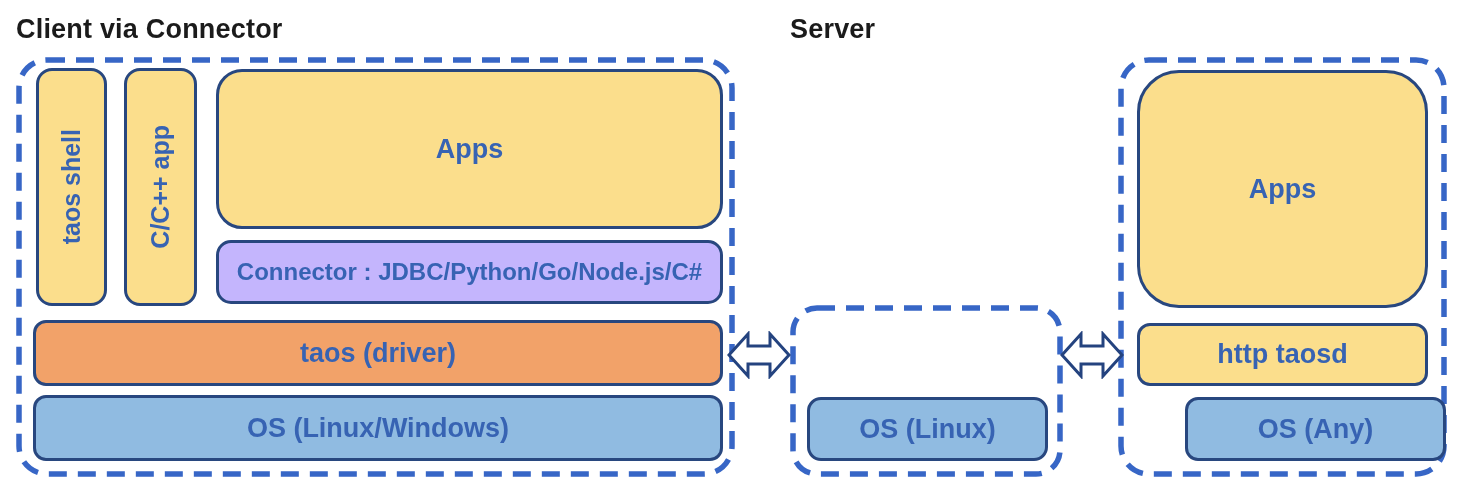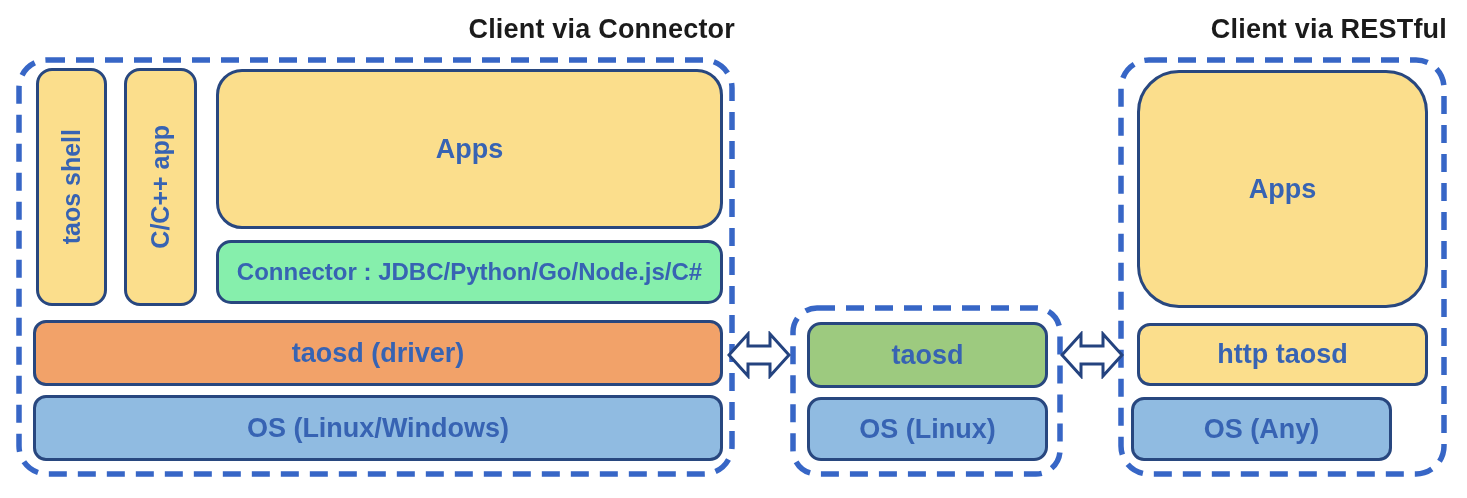--- a/index.html
+++ b/index.html
@@ -7,21 +7,21 @@
     position: relative;
     width: 1467px;
     height: 498px;
     background: #ffffff;
     font-family: "Liberation Sans", sans-serif;
     overflow: hidden;
   }
   .title {
     position: absolute;
     top: 14px;
-    text-align: right;
+    text-align: left;
     font-size: 27px;
     font-weight: bold;
     color: #1b1b1b;
     letter-spacing: 0.2px;
   }
   .title.left   { left: 16px;   width: 719px; }
   .title.middle { left: 790px;  width: 273px; }
   .title.right  { left: 1118px; width: 329px; }
 
   .outline { position: absolute; }
@@ -38,56 +38,56 @@
     justify-content: center;
     text-align: center;
     font-weight: bold;
     color: #3763b3;
     font-size: 27px;
   }
   .yellow { background: #fbde8c; }
   .orange { background: #f2a269; }
   .blue   { background: #90bbe1; }
   .green  { background: #9dca7f; }
-  .gray   { background: #86efac; }
+  .gray   { background: #c4b5fd; }
 
   
   .taos-shell { left: 36px;  top: 68px;  width: 71px;  height: 238px; border-radius: 16px; font-size: 25px; }
   .cpp-app    { left: 124px; top: 68px;  width: 73px;  height: 238px; border-radius: 16px; font-size: 25px; }
   .apps-left  { left: 216px; top: 69px;  width: 507px; height: 160px; border-radius: 26px; }
   .connector  { left: 216px; top: 240px; width: 507px; height: 64px;  border-radius: 15px; font-size: 24px; }
   .taosc      { left: 33px;  top: 320px; width: 690px; height: 66px;  border-radius: 13px; }
   .os-left    { left: 33px;  top: 395px; width: 690px; height: 66px;  border-radius: 13px; }
 
   
   .taosd     { left: 807px; top: 322px; width: 241px; height: 66px; border-radius: 14px; }
   .os-server { left: 807px; top: 397px; width: 241px; height: 64px; border-radius: 14px; }
 
   
   .apps-right  { left: 1137px; top: 70px;  width: 291px; height: 238px; border-radius: 42px; line-height: 1.35; }
   .http-client { left: 1137px; top: 323px; width: 291px; height: 63px;  border-radius: 13px; }
-  .os-right    { left: 1131px; top: 397px; width: 261px; height: 64px;  border-radius: 13px; }
+  .os-right    { left: 1185px; top: 397px; width: 261px; height: 64px;  border-radius: 13px; }
 
   .vtext {
     writing-mode: vertical-rl;
     transform: rotate(180deg);
     white-space: nowrap;
   }
 
   .arrow { position: absolute; }
   .arrow.a1 { left: 727px;  top: 331px; }
   .arrow.a2 { left: 1060px; top: 331px; }
 </style>
 </head>
 <body>
 
 <div class="canvas">
 
   <div class="title left">Client via Connector</div>
-  <div class="title right">Client via RESTful</div>
+  <div class="title middle">Server</div>
 
   <svg class="outline left" width="719" height="420" viewBox="0 0 719 420">
     <rect x="3" y="3" width="713" height="414" rx="28" fill="none" stroke="#3766c6" stroke-width="5.5" stroke-dasharray="18 11"></rect>
   </svg>
   <svg class="outline middle" width="273" height="172" viewBox="0 0 273 172">
     <rect x="3" y="3" width="267" height="166" rx="24" fill="none" stroke="#3766c6" stroke-width="5.5" stroke-dasharray="18 11"></rect>
   </svg>
   <svg class="outline right" width="329" height="420" viewBox="0 0 329 420">
     <rect x="3" y="3" width="323" height="414" rx="28" fill="none" stroke="#3766c6" stroke-width="5.5" stroke-dasharray="18 11"></rect>
   </svg>
@@ -98,29 +98,26 @@
   <div class="box yellow cpp-app">
     <span class="vtext">C/C++ app</span>
   </div>
   <div class="box yellow apps-left">
     <span>Apps</span>
   </div>
   <div class="box gray connector">
     <span>Connector : JDBC/Python/Go/Node.js/C#</span>
   </div>
   <div class="box orange taosc">
-    <span>taosd (driver)</span>
+    <span>taos (driver)</span>
   </div>
   <div class="box blue os-left">
     <span>OS (Linux/Windows)</span>
   </div>
 
-  <div class="box green taosd">
-    <span>taosd</span>
-  </div>
   <div class="box blue os-server">
     <span>OS (Linux)</span>
   </div>
 
   <div class="box yellow apps-right">
     <span>
       <span style="display:block">Apps</span>
     </span>
   </div>
   <div class="box yellow http-client">

